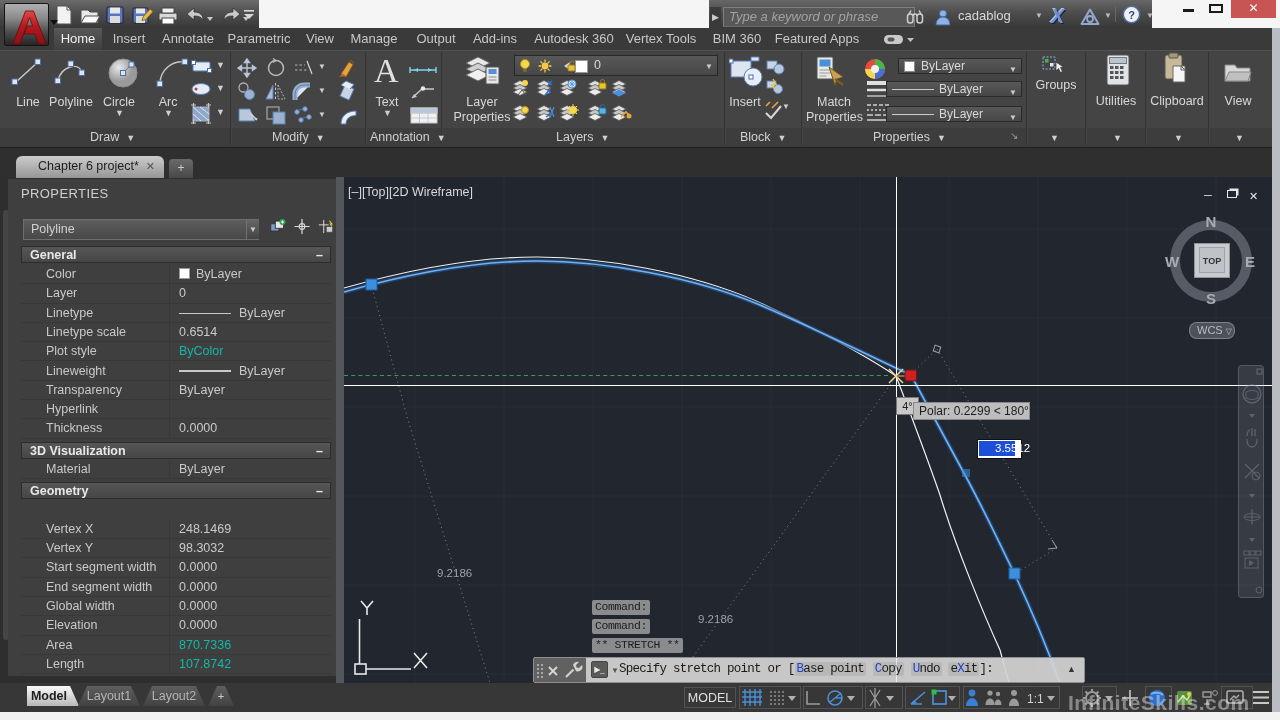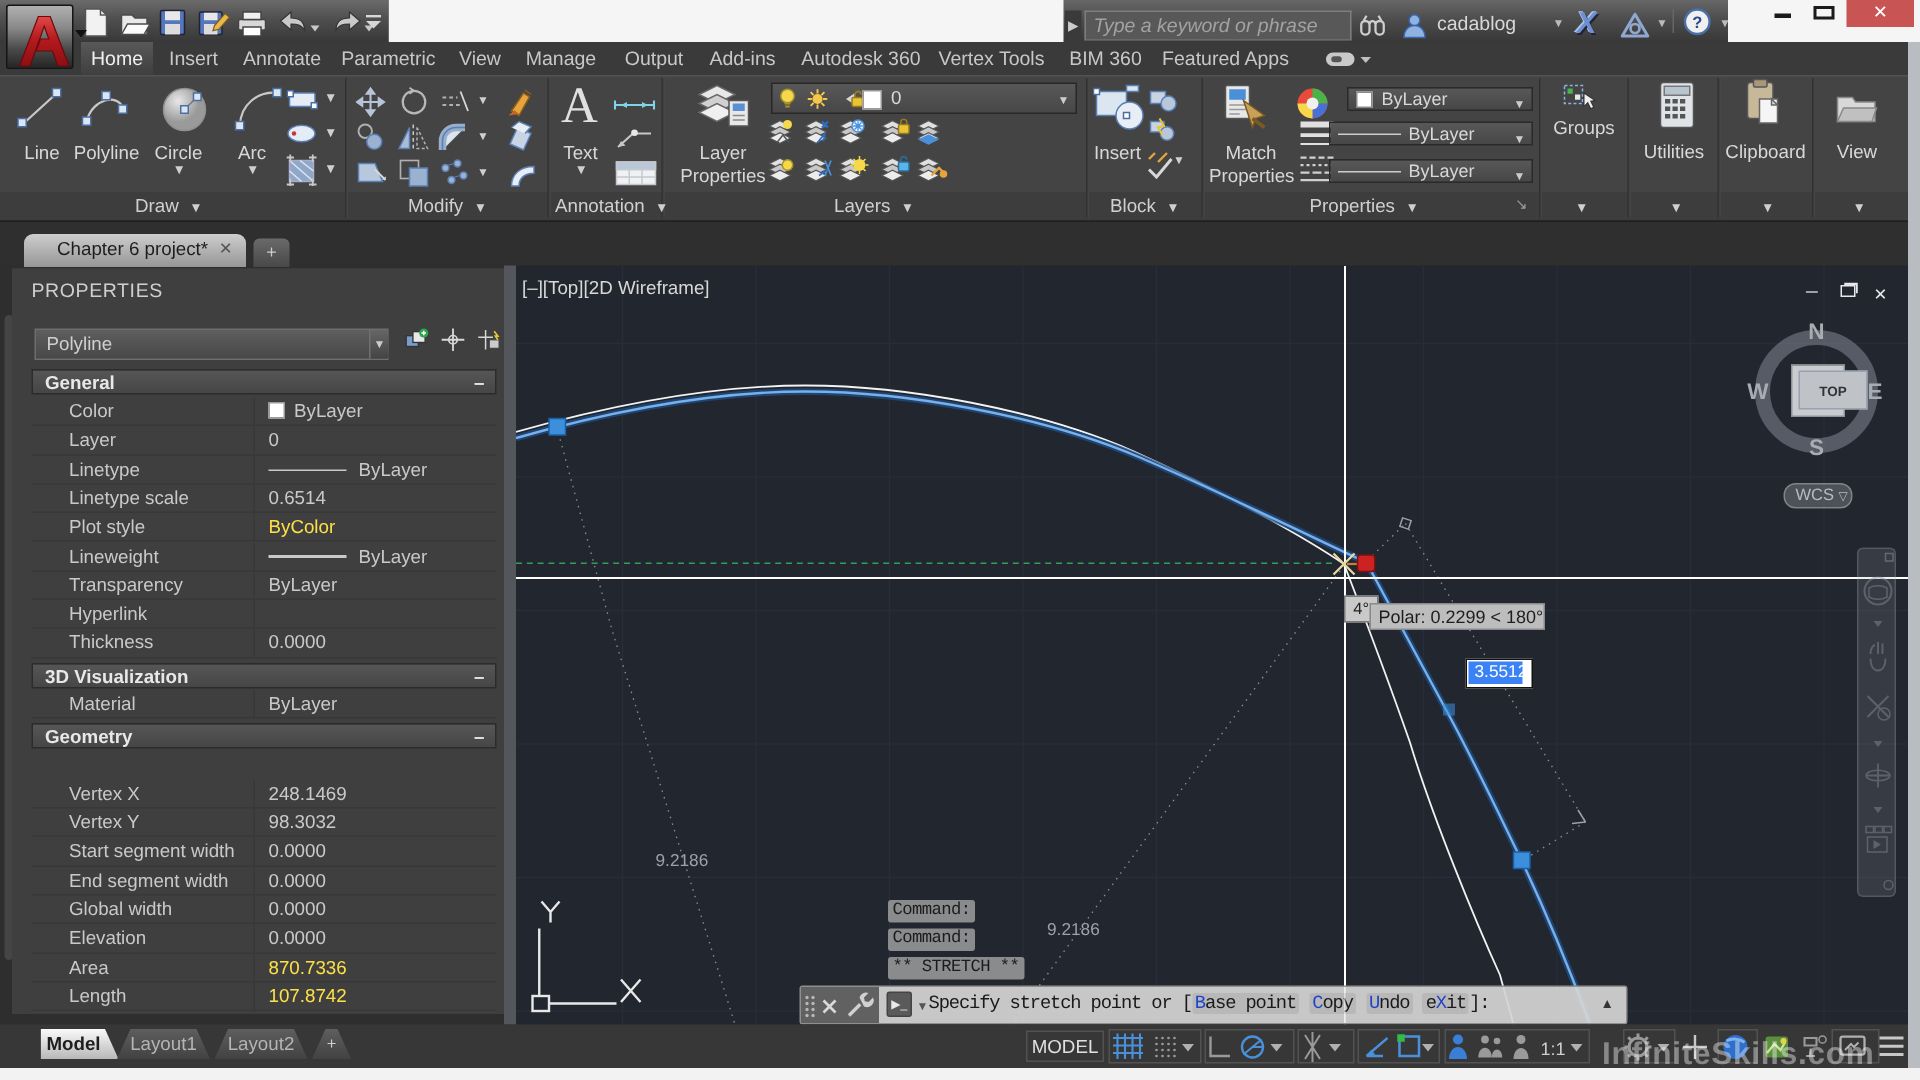--- a/index.html
+++ b/index.html
@@ -4,21 +4,21 @@
 *{margin:0;padding:0;box-sizing:border-box}
 html,body{width:1280px;height:720px;overflow:hidden;background:#2e2e2e;font-family:"Liberation Sans",sans-serif}
 #app{position:relative;width:1280px;height:720px}
 .abs{position:absolute}
 
 #ttlwhite{left:259px;top:0;width:1021px;height:28px;background:#f5f5f5}
 #ttltext{left:277px;top:4px;width:430px;height:22px;color:#1c1c1c;font-size:15px;white-space:nowrap;overflow:hidden}
 #qatbar{left:0;top:0;width:259px;height:29px;background:linear-gradient(180deg,#6b6b6b,#4f4f4f 45%,#383838);border-bottom:1px solid #2a2a2a}
 #srchbar{left:709px;top:0;width:443px;height:28px;background:linear-gradient(180deg,#676767,#4d4d4d 45%,#383838)}
 #expbtn{left:710px;top:7px;width:11px;height:21px;background:#3a3a3a;color:#ccc;font-size:9px;line-height:21px;text-align:center}
-#srchbox{left:723px;top:7px;width:178px;height:20px;background:#585858;border:1px solid #7e7e7e;border-bottom-color:#6a6a6a;color:#a2a2a2;font-style:italic;font-size:13px;line-height:18px;padding-left:5px;white-space:nowrap;overflow:hidden}
+#srchbox{left:723px;top:7px;width:192px;height:20px;background:#585858;border:1px solid #7e7e7e;border-bottom-color:#6a6a6a;color:#a2a2a2;font-style:italic;font-size:13px;line-height:18px;padding-left:5px;white-space:nowrap;overflow:hidden}
 #winbtns{left:1152px;top:0;width:128px;height:28px;background:#f5f5f5}
 #btnclose{left:1231px;top:0;width:45px;height:18px;background:#c85454;color:#fff;text-align:center;font-size:12px;line-height:17px}
 #btnmin{left:1183px;top:9px;width:11px;height:3px;background:#1a1a1a}
 #btnmax{left:1209px;top:4px;width:14px;height:9px;border:2px solid #1a1a1a;background:#f5f5f5}
 
 #tabrow{left:0;top:28px;width:1280px;height:22px;background:#3a3a3a}
 #tabrow .tab{position:absolute;top:0;height:22px;color:#c8c8c8;font-size:13px;line-height:22px;text-align:center;white-space:nowrap}
 #tabrow .tab.active{background:linear-gradient(180deg,#585858,#3f3f3f);color:#f0f0f0}
 
 #abtn{left:4px;top:3px;width:45px;height:43px;background:linear-gradient(180deg,#b0b0b0,#8a8a8a 35%,#4a4a4a 70%,#262626);border:1px solid #151515;border-radius:2px}
@@ -44,21 +44,21 @@
 #palette{left:8px;top:179px;width:335px;height:497px;background:#3f3f3f}
 #palhdr{position:absolute;left:0;top:0;width:100%;height:28px;background:#3f3f3f;color:#cfcfcf;font-size:13px;line-height:29px;padding-left:13px;letter-spacing:0.4px}
 #palcombo{position:absolute;left:15px;top:40px;width:236px;height:21px;background:linear-gradient(180deg,#5e5e5e,#484848);border:1px solid #6e6e6e;color:#d0d0d0;font-size:12.5px;line-height:19px;padding-left:7px}
 #palcombobtn{position:absolute;left:222px;top:0;width:13px;height:19px;background:linear-gradient(180deg,#666,#444);border-left:1px solid #707070;color:#ccc;font-size:8px;text-align:center;line-height:19px}
 .palico{position:absolute;top:39px;width:18px;height:17px}
 .sechdr{position:absolute;left:13px;width:310px;height:17px;background:linear-gradient(180deg,#565656,#464646);color:#e8e8e8;font-size:12.5px;font-weight:bold;line-height:16px;padding-left:8px;border:1px solid #2c2c2c}
 .sechdr .minus{position:absolute;right:7px;top:0;font-weight:bold}
 .prow{position:absolute;left:13px;width:310px;height:19.3px;border-bottom:1px solid #383838;font-size:12.5px;line-height:19px;color:#c9c9c9;white-space:nowrap}
 .prow .lb{position:absolute;left:25px;top:0}
 .prow .vl{position:absolute;left:148px;top:0;width:162px;border-left:1px solid #383838;padding-left:9px;height:19.3px}
-.prow .dim{color:#fde047}
+.prow .dim{color:#14b8a6}
 .lineseg{display:inline-block;width:52px;height:1px;background:#c9c9c9;vertical-align:middle;margin-right:8px}
 .swatch{display:inline-block;width:11px;height:11px;background:#fff;border:1px solid #999;vertical-align:-1px;margin-right:6px}
 
 #canvas{left:344px;top:177px;width:928px;height:506px;background:#22262f;overflow:hidden}
 #vplabel{position:absolute;left:4px;top:8px;color:#d8d8d8;font-size:12.5px}
 .dwb{position:absolute;top:13px;color:#e8e8e8;font-size:11px}
 
 #statusbar{left:0;top:683px;width:1272px;height:29px;background:#373737}
 .mtab{position:absolute;top:3px;height:20px;font-size:12.5px;line-height:20px;text-align:center}
 #stat-model-txt{position:absolute;left:690px;top:5px;color:#e0e0e0;font-size:12.5px}
@@ -662,21 +662,21 @@
       <text x="93" y="400" fill="#9aa2ac" font-size="11.5" font-family="Liberation Sans,sans-serif">9.2186</text>
       <text x="354" y="446" fill="#9aa2ac" font-size="11.5" font-family="Liberation Sans,sans-serif">9.2186</text>
     </svg>
     <div id="vplabel">[–][Top][2D Wireframe]</div>
     <div class="dwb" style="left:860px;top:12px">─</div>
     <div class="dwb" style="left:883px;top:13px;width:10px;height:8px;border:1.5px solid #e8e8e8;box-shadow:2px -2px 0 -0.5px #e8e8e8"></div>
     <div class="dwb" style="left:905px;top:13px">✕</div>
 
     <div class="abs" style="left:826px;top:43px;width:82px;height:82px;border-radius:50%;border:10px solid rgba(145,151,160,0.48)"></div>
     <div class="abs" style="left:850px;top:66px;width:36px;height:35px;background:#c9cbce;border:1px solid #8f9499"></div>
-    <div class="abs" style="left:855px;top:70px;width:46px;height:26px;background:#bfc3c8;border:1px solid #9aa2b0;color:#333;font-size:9px;font-weight:bold;text-align:center;line-height:26px">TOP</div>
+    <div class="abs" style="left:855px;top:70px;width:26px;height:26px;background:#bfc3c8;border:1px solid #9aa2b0;color:#333;font-size:9px;font-weight:bold;text-align:center;line-height:26px">TOP</div>
     <div class="abs" style="left:853px;top:36px;width:28px;height:16px;color:#a8adb4;font-weight:bold;font-size:15px;text-align:center">N</div>
     <div class="abs" style="left:814px;top:76px;width:28px;height:16px;color:#a8adb4;font-weight:bold;font-size:15px;text-align:center">W</div>
     <div class="abs" style="left:892px;top:76px;width:28px;height:16px;color:#a8adb4;font-weight:bold;font-size:15px;text-align:center">E</div>
     <div class="abs" style="left:853px;top:113px;width:28px;height:16px;color:#a8adb4;font-weight:bold;font-size:15px;text-align:center">S</div>
     <div class="abs" style="left:845px;top:145px;width:46px;height:17px;background:rgba(120,126,132,0.5);border:1px solid rgba(170,175,180,0.55);border-radius:8px;color:#b7bcc2;font-size:11px;line-height:15px;padding-left:7px">WCS <span style="font-size:8px">▽</span></div>
 
     <div class="abs" style="left:894px;top:188px;width:26px;height:233px;background:rgba(170,176,182,0.16);border:1px solid rgba(190,195,200,0.22);border-radius:4px">
       <svg width="26" height="233" viewBox="0 0 26 233" style="opacity:0.45">
         <rect x="18" y="3" width="5" height="5" fill="none" stroke="#9aa2ac"></rect>
         <circle cx="13" cy="28" r="9" fill="none" stroke="#8a929c" stroke-width="1.4"></circle>
@@ -694,21 +694,21 @@
           <rect x="17" y="185" width="5" height="4" fill="none" stroke="#8a929c"></rect>
           <rect x="6" y="192" width="13" height="10" fill="none" stroke="#8a929c"></rect>
           <path d="M10 194 l5 3 -5 3z" fill="#8a929c"></path>
         <circle cx="20" cy="224" r="3" fill="none" stroke="#8a929c"></circle>
       </svg>
     </div>
 
     <div class="abs" style="left:552px;top:220px;width:23px;height:18px;background:#c9c9c9;border:1px solid #7a7a7a;color:#222;font-size:11px;text-align:center;line-height:16px">4°</div>
     <div class="abs" style="left:569px;top:225px;width:117px;height:18px;background:#bdbdbd;border:1px solid #8a8a8a;color:#1e1e1e;font-size:12px;line-height:16px;padding-left:5px;white-space:nowrap">Polar: 0.2299 &lt; 180°</div>
     <div class="abs" style="left:633px;top:262px;width:45px;height:20px;background:#fff;border:1.5px solid #111">
-        <div style="position:absolute;left:1px;top:1px;width:36px;height:15px;background:#3b82f6;color:#fff;font-size:11.5px;line-height:15px;padding-left:4px">3.5512</div>
+        <div style="position:absolute;left:1px;top:1px;width:36px;height:15px;background:#1d4ed8;color:#fff;font-size:11.5px;line-height:15px;padding-left:16px">3.5512</div>
       </div>
 
     <div class="cmdhist" style="left:248px;top:423px">Command:</div>
     <div class="cmdhist" style="left:248px;top:442px">Command:</div>
     <div class="cmdhist" style="left:248px;top:461px">** STRETCH **</div>
 
     <div class="abs" id="cmdbar">
       <div id="cmdleft">
         <svg width="52" height="26" viewBox="0 0 52 26">
             <g fill="#b8b8b8">

